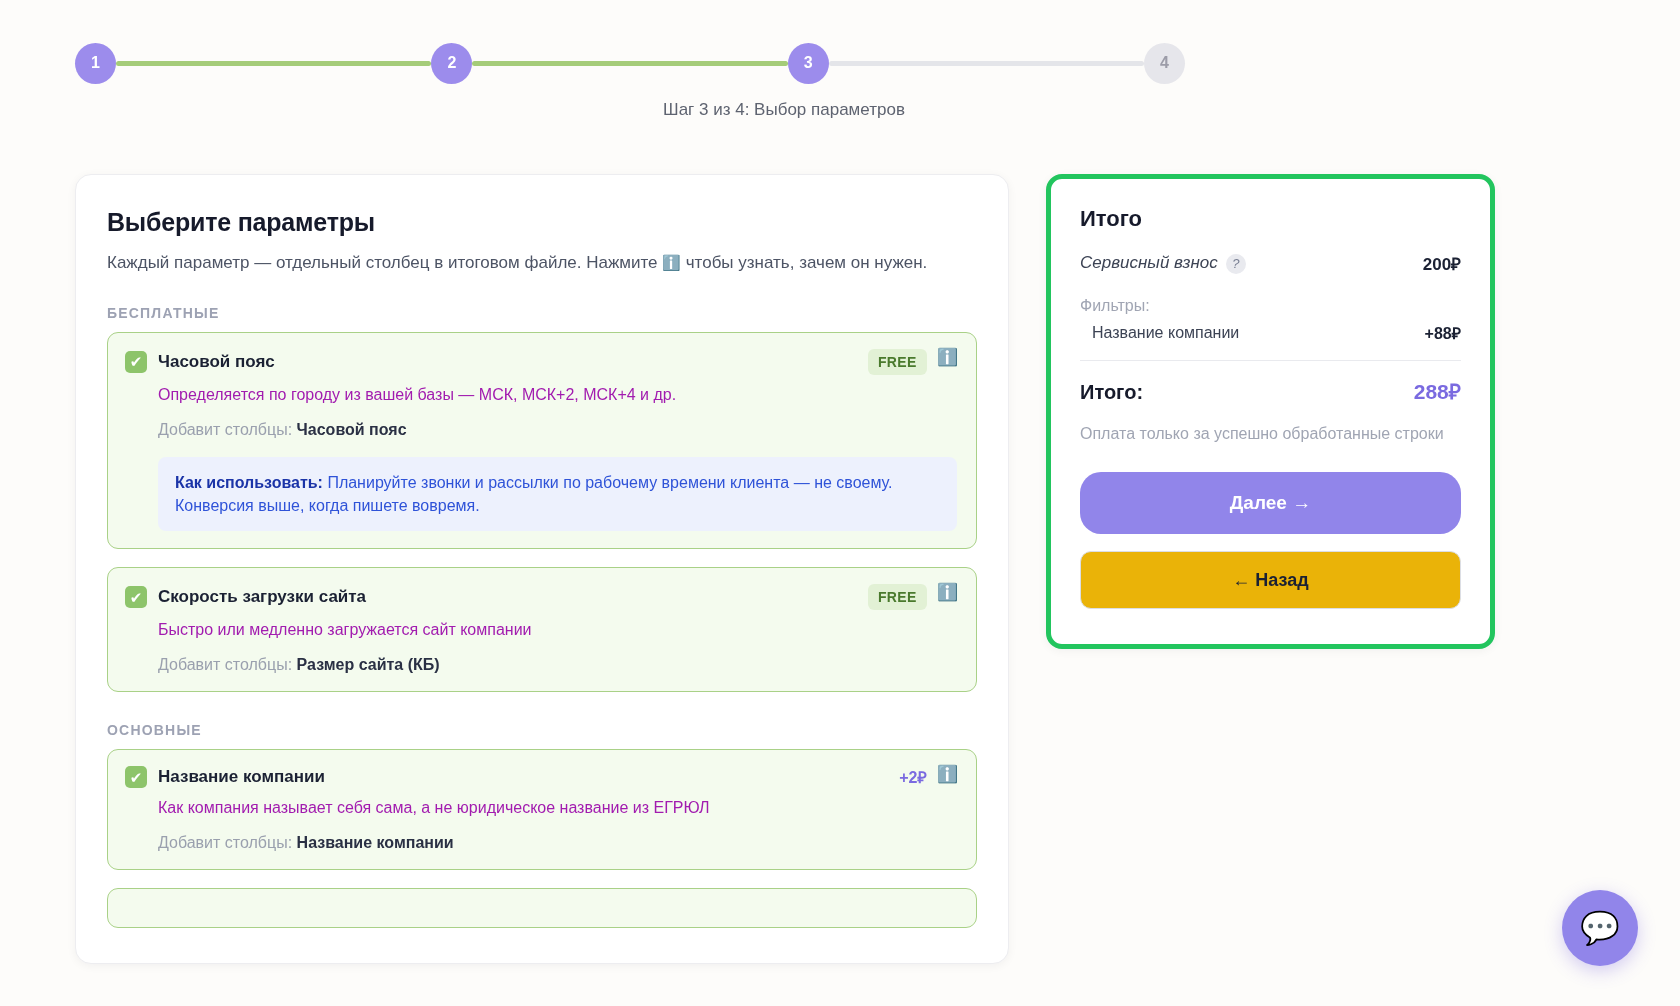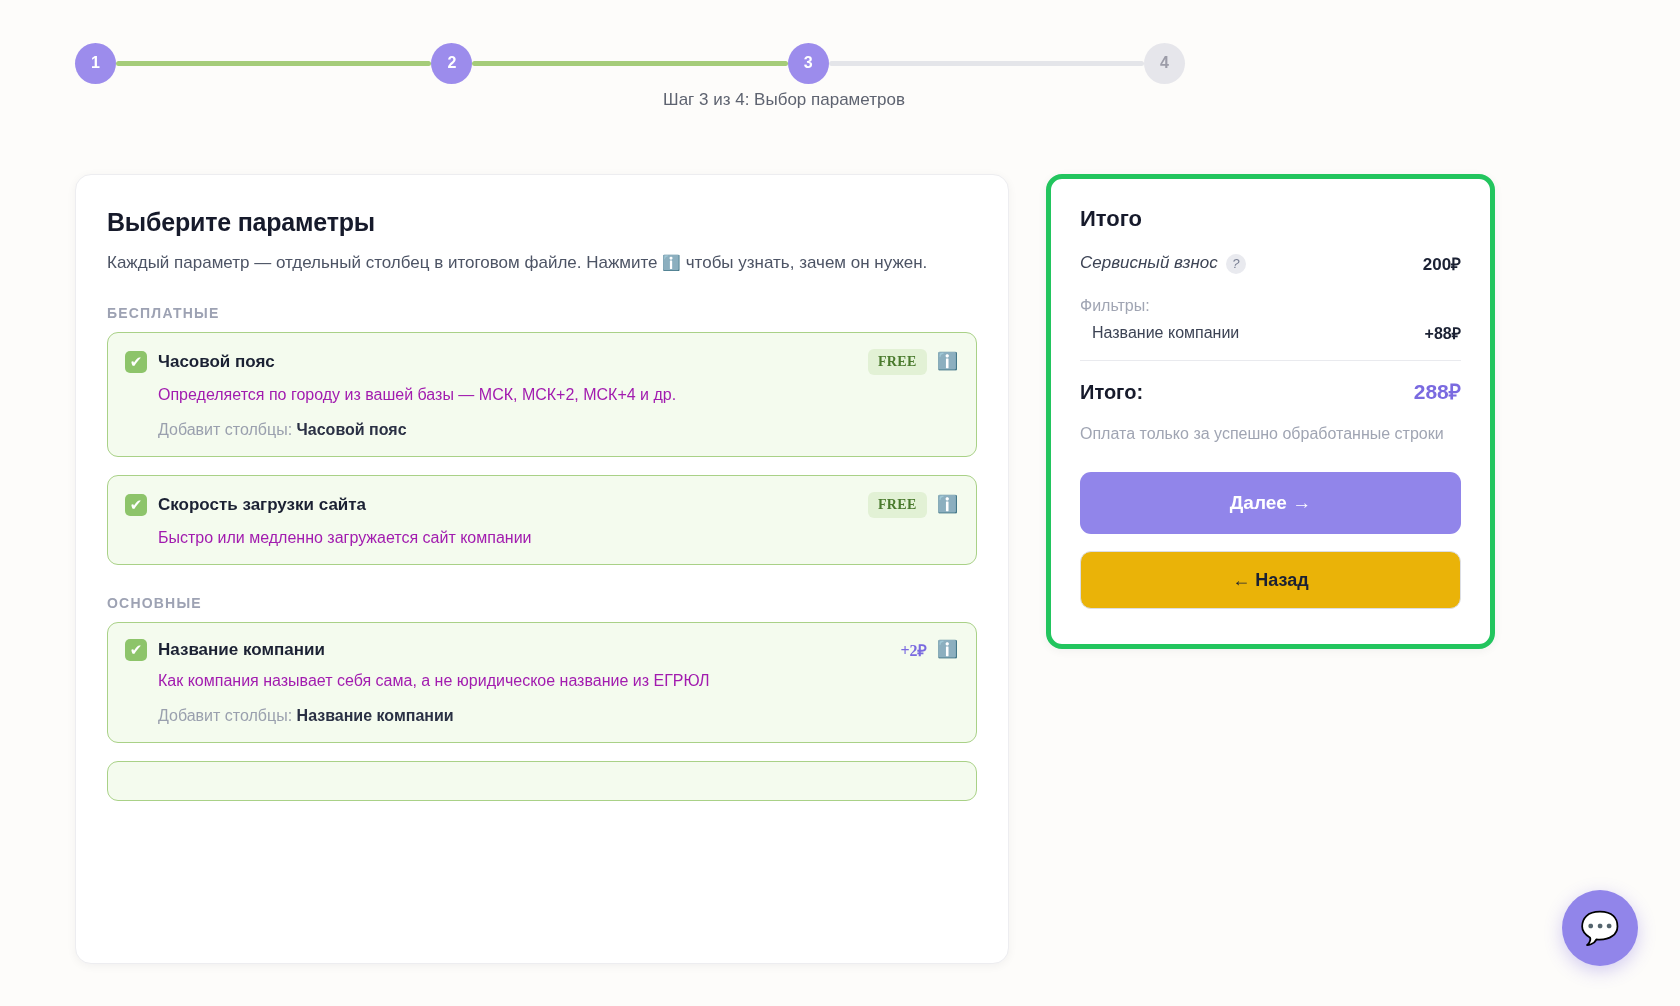--- a/index.html
+++ b/index.html
@@ -21,21 +21,21 @@
     width: 41px; height: 41px; border-radius: 50%;
     display: flex; align-items: center; justify-content: center;
     font-size: 16px; font-weight: bold; color: #ffffff;
     background: #9C8CEC; flex: 0 0 auto;
   }
   .step-circle.inactive { background: #E6E6EB; color: #9C9CA8; }
   .step-line { height: 5px; border-radius: 3px; flex: 1 1 auto; background: #A5CC79; }
   .step-line.inactive { background: #E4E5E9; }
 
   .step-caption {
-    position: absolute; left: 0; top: 90px; width: 1568px;
+    position: absolute; left: 0; top: 100px; width: 1568px;
     text-align: center; font-size: 17px; color: #5E6370;
   }
 
   
   .content { position: absolute; left: 75px; top: 174px; width: 1420px; display: flex; gap: 37px; }
 
   .main-card {
     width: 934px; background: #ffffff; border-radius: 16px;
     border: 1px solid #EDEDF0;
     box-shadow: 0 2px 10px rgba(20,20,43,0.05);
@@ -57,21 +57,21 @@
     background: #F4FBEE; padding: 16px 17px 17px 17px;
     margin-bottom: 18px; position: relative;
   }
   .param-head { display: flex; align-items: center; }
   .checkbox {
     width: 22px; height: 22px; border-radius: 5px; background: #8DC46A;
     display: flex; align-items: center; justify-content: center;
     color: #ffffff; font-size: 15px; line-height: 1; flex: 0 0 auto;
   }
   .param-name { margin-left: 11px; font-size: 17px; font-weight: bold; color: #1B2133; }
-  .param-right { margin-left: auto; display: flex; align-items: center; gap: 11px; font-family: Liberation Serif, serif; }
+  .param-right { margin-left: auto; display: flex; align-items: flex-start; gap: 11px; }
   .badge-free {
     background: #E2F1D5; color: #4A7A2D; font-size: 14px; font-weight: bold;
     letter-spacing: 0.4px; padding: 5px 10px; border-radius: 6px;
   }
   .badge-price { color: #7A6AE0; font-size: 16px; font-weight: bold; }
   .info-ico { font-size: 17px; line-height: 1; }
 
   .param-desc { margin-top: 11px; margin-left: 33px; font-size: 16px; color: #a21caf; }
   .param-cols { margin-top: 17px; margin-left: 33px; font-size: 16px; color: #9AA0AE; }
   .param-cols b { color: #2A3044; font-weight: bold; }
@@ -104,21 +104,21 @@
   .filter-name { font-size: 16px; color: #3C4354; }
   .filter-val { margin-left: auto; font-size: 16px; font-weight: bold; color: #1B2133; }
   .divider { margin-top: 16px; border-top: 1px solid #E9EAEE; }
   .total-row { display: flex; align-items: baseline; margin-top: 16px; }
   .total-label { font-size: 20px; font-weight: bold; color: #161A2B; }
   .total-val { margin-left: auto; font-size: 21px; font-weight: bold; color: #7A6AE0; }
   .note { margin-top: 17px; font-size: 16px; color: #A0A5B3; line-height: 1.45; }
 
   .btn-primary {
     margin-top: 27px; width: 100%; height: 62px; border: none;
-    background: #9185EA; color: #ffffff; border-radius: 11px;
+    background: #9185EA; color: #ffffff; border-radius: 21px;
     font-size: 19px; font-weight: bold; cursor: pointer;
     font-family: "Liberation Sans", sans-serif;
   }
   .btn-secondary {
     margin-top: 17px; width: 100%; height: 58px;
     background: #eab308; color: #1B2133; border: 1px solid #DCDEE4;
     border-radius: 11px; font-size: 18px; font-weight: bold; cursor: pointer;
     font-family: "Liberation Sans", sans-serif;
   }
 
@@ -165,32 +165,39 @@
           <div class="param-right">
             <span class="badge-free">FREE</span>
             <span class="info-ico">ℹ️</span>
           </div>
         </div>
         <div class="param-desc">Определяется по городу из вашей базы — МСК, МСК+2, МСК+4 и др.</div>
         <div class="param-cols">
           <span>Добавит столбцы:</span>
           <b>Часовой пояс</b>
         </div>
+        <div class="callout">
+          <b>Как использовать:</b><span> Планируйте звонки и рассылки по рабочему времени клиента — не своему. Конверсия выше, когда пишете вовремя.</span>
+        </div>
       </div>
 
       <div class="param-card">
         <div class="param-head">
           <div class="checkbox">✔</div>
           <div class="param-name">Скорость загрузки сайта</div>
           <div class="param-right">
             <span class="badge-free">FREE</span>
             <span class="info-ico">ℹ️</span>
           </div>
         </div>
         <div class="param-desc">Быстро или медленно загружается сайт компании</div>
+        <div class="param-cols">
+          <span>Добавит столбцы:</span>
+          <b>Размер сайта (КБ)</b>
+        </div>
       </div>
 
       <div class="group-label">ОСНОВНЫЕ</div>
 
       <div class="param-card">
         <div class="param-head">
           <div class="checkbox">✔</div>
           <div class="param-name">Название компании</div>
           <div class="param-right">
             <span class="badge-price">+2₽</span>

